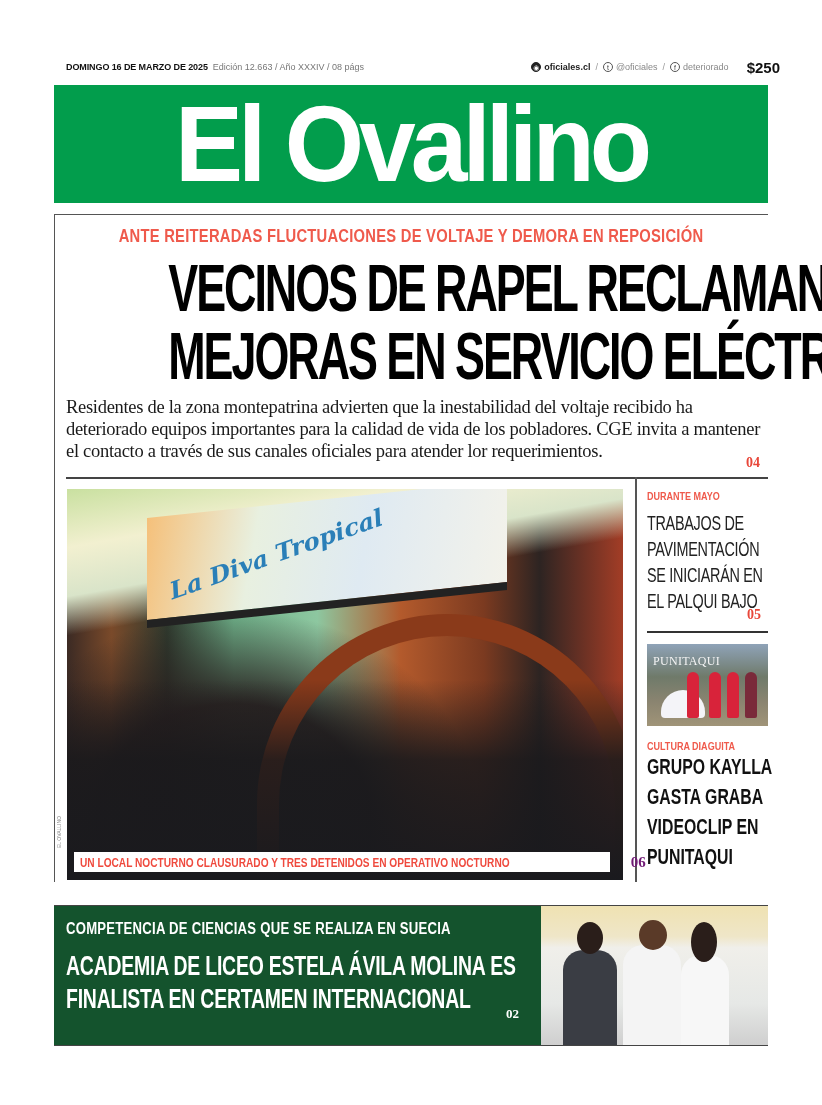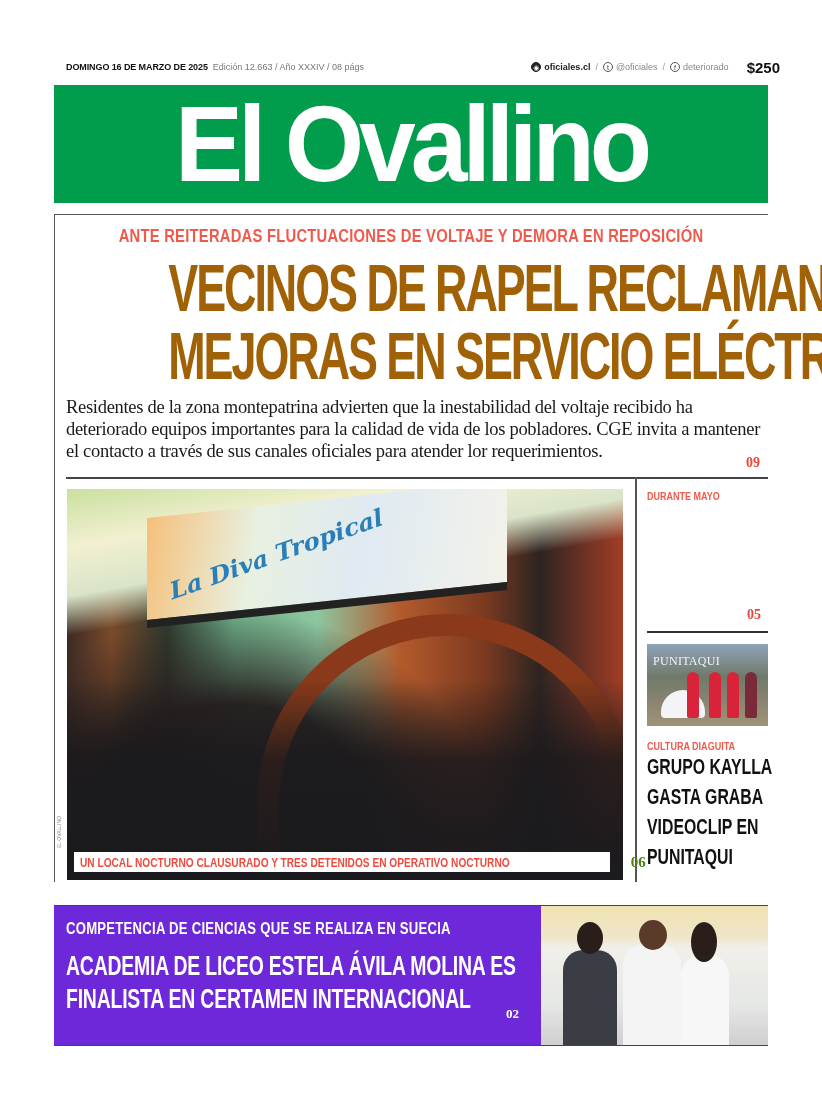--- a/index.html
+++ b/index.html
@@ -15,26 +15,26 @@
   .ico { display: inline-flex; width: 10px; height: 10px; border-radius: 50%; border: 1px solid #555; align-items: center; justify-content: center; font-size: 7px; color: #444; margin-right: 3px; line-height: 1; }
   .ico.globe { background: #222; border-color: #222; color: #fff; }
   .price { margin-left: 18px; font-size: 15px; font-weight: bold; color: #111; }
 
   .masthead { position: absolute; left: 54px; top: 85px; width: 714px; height: 118px; background: #029d4c; display: flex; align-items: center; justify-content: center; }
   .masthead-title { color: #fff; font-family: "Liberation Sans", sans-serif; font-weight: bold; font-size: 102px; letter-spacing: -5px; transform: scaleY(1.05); line-height: 1; }
 
   .main-frame { position: absolute; left: 54px; top: 214px; width: 714px; height: 668px; border-top: 1.5px solid #555; border-left: 1.5px solid #555; }
 
   .kicker { position: absolute; left: 54px; width: 714px; top: 226px; text-align: center; color: #ef5a4c; font-weight: bold; font-size: 18px; letter-spacing: 0.3px; transform: scaleX(0.82); transform-origin: center; font-family: "Liberation Sans", sans-serif; }
-  .headline { position: absolute; left: 54px; width: 714px; top: 254px; text-align: center; font-weight: bold; color: #a16207; font-family: "Liberation Sans", sans-serif; }
+  .headline { position: absolute; left: 54px; width: 714px; top: 254px; text-align: center; font-weight: bold; color: #000000; font-family: "Liberation Sans", sans-serif; }
   .headline div { font-size: 66px; line-height: 68px; letter-spacing: -3px; transform: scaleX(0.68); transform-origin: center; white-space: nowrap; }
 
   .deck { position: absolute; left: 66px; top: 396px; width: 700px; font-family: "Liberation Serif", serif; font-size: 18.5px; line-height: 22px; color: #1a1a1a; letter-spacing: -0.3px; }
   .pg { font-family: "Liberation Serif", serif; font-weight: bold; color: #e8473a; font-size: 14px; }
-  .pg.dark { color: #4d7c0f; }
+  .pg.dark { color: #701a75; }
   .deck-pg { position: absolute; left: 746px; top: 455px; }
 
   .hr1 { position: absolute; left: 66px; top: 477px; width: 702px; height: 1.5px; background: #444; }
   .vr1 { position: absolute; left: 635px; top: 477px; width: 1.5px; height: 405px; background: #555; }
 
   .photo-main { position: absolute; left: 67px; top: 489px; width: 556px; height: 391px; overflow: hidden;
     background:
       radial-gradient(ellipse at 30% 85%, rgba(40,30,30,0.95) 0 25%, transparent 45%),
       linear-gradient(170deg, #c9e0a0 0%, #f2f0d0 12%, #d9e4c9 22%, transparent 30%),
       linear-gradient(90deg, #3b2a24 0%, #7a4a2a 8%, #2f3a2e 18%, #6fb28a 30%, #8dc7a0 45%, #b35a2c 60%, #7b3a20 75%, #2d2422 85%, #a33d26 100%);
@@ -55,21 +55,21 @@
   .pg-05 { position: absolute; left: 747px; top: 607px; }
   .hr2 { position: absolute; left: 647px; top: 631px; width: 121px; height: 1.5px; background: #333; }
   .photo-side { position: absolute; left: 647px; top: 644px; width: 121px; height: 82px;
     background: linear-gradient(180deg, #8fa3b8 0, #6f7a6a 40%, #8a8470 70%, #a09478 100%); overflow: hidden; }
   .photo-side .lbl { position: absolute; left: 6px; top: 10px; font-family: "Liberation Serif", serif; color: #f4f4f4; font-size: 12px; letter-spacing: 0.3px; }
   .dancer { position: absolute; bottom: 8px; width: 12px; height: 46px; background: #d8233a; border-radius: 6px 6px 2px 2px; }
   .skirt { position: absolute; left: 14px; bottom: 8px; width: 44px; height: 28px; background: #f4f4f8; border-radius: 22px 22px 4px 4px; }
   .pg-08 { position: absolute; left: 747px; top: 920px; }
 
   .bottom-frame { position: absolute; left: 54px; top: 905px; width: 714px; height: 141px; border-top: 1.5px solid #444; border-bottom: 1.5px solid #444; }
-  .promo { position: absolute; left: 54px; top: 906px; width: 487px; height: 139px; background: #6d28d9; }
+  .promo { position: absolute; left: 54px; top: 906px; width: 487px; height: 139px; background: #14532d; }
   .promo-kicker { position: absolute; left: 12px; top: 14px; color: #fff; font-weight: bold; font-size: 16px; transform: scaleX(0.82); transform-origin: left; white-space: nowrap; letter-spacing: 0.3px; }
   .promo-title { position: absolute; left: 12px; top: 44px; color: #fff; font-weight: bold; font-size: 27px; line-height: 33px; transform: scaleX(0.72); transform-origin: left; white-space: nowrap; letter-spacing: -0.3px; }
   .promo .pg { position: absolute; left: 452px; top: 100px; color: #fff; font-size: 13px; }
   .promo-photo { position: absolute; left: 541px; top: 906px; width: 227px; height: 139px; overflow: hidden;
     background: linear-gradient(180deg, #efe2b2 0, #efe6c8 22%, #f0efea 30%, #e6e8e6 70%, #cfcfcf 100%); }
   .student { position: absolute; bottom: 0; border-radius: 20px 20px 0 0; }
   .head { position: absolute; border-radius: 50%; background: #2a1e1a; }
 </style>
 </head>
 <body>
@@ -95,40 +95,46 @@
 </div>
 
 <div class="main-frame"></div>
 
 <div class="kicker">ANTE REITERADAS FLUCTUACIONES DE VOLTAJE Y DEMORA EN REPOSICIÓN</div>
 <div class="headline">
   <div>VECINOS DE RAPEL RECLAMAN</div>
   <div>MEJORAS EN SERVICIO ELÉCTRICO</div>
 </div>
 <div class="deck">Residentes de la zona montepatrina advierten que la inestabilidad del voltaje recibido ha deteriorado equipos importantes para la calidad de vida de los pobladores. CGE invita a mantener el contacto a través de sus canales oficiales para atender lor requerimientos.</div>
-<span class="pg deck-pg">09</span>
+<span class="pg deck-pg">04</span>
 
 <div class="hr1"></div>
 <div class="vr1"></div>
 
 <div class="photo-main">
   <div class="sign">
     <div class="sign-text">La Diva Tropical</div>
   </div>
   <div class="arch"></div>
   <div class="people"></div>
 </div>
 <div class="credit">EL OVALLINO</div>
 <div class="photo-caption">
   <span class="cap">UN LOCAL NOCTURNO CLAUSURADO Y TRES DETENIDOS EN OPERATIVO NOCTURNO</span>
   <span class="pg dark">06</span>
 </div>
 
 <div class="side" style="top:490px;">
   <div class="side-kicker">DURANTE MAYO</div>
+  <div style="margin-top:8px;">
+    <div class="side-title1">TRABAJOS DE</div>
+    <div class="side-title1">PAVIMENTACIÓN</div>
+    <div class="side-title1">SE INICIARÁN EN</div>
+    <div class="side-title1">EL PALQUI BAJO</div>
+  </div>
 </div>
 <span class="pg pg-05">05</span>
 <div class="hr2"></div>
 
 <div class="photo-side">
   <span class="lbl">PUNITAQUI</span>
   <div class="skirt"></div>
   <div class="dancer" style="left:40px;"></div>
   <div class="dancer" style="left:62px;"></div>
   <div class="dancer" style="left:80px;"></div>

